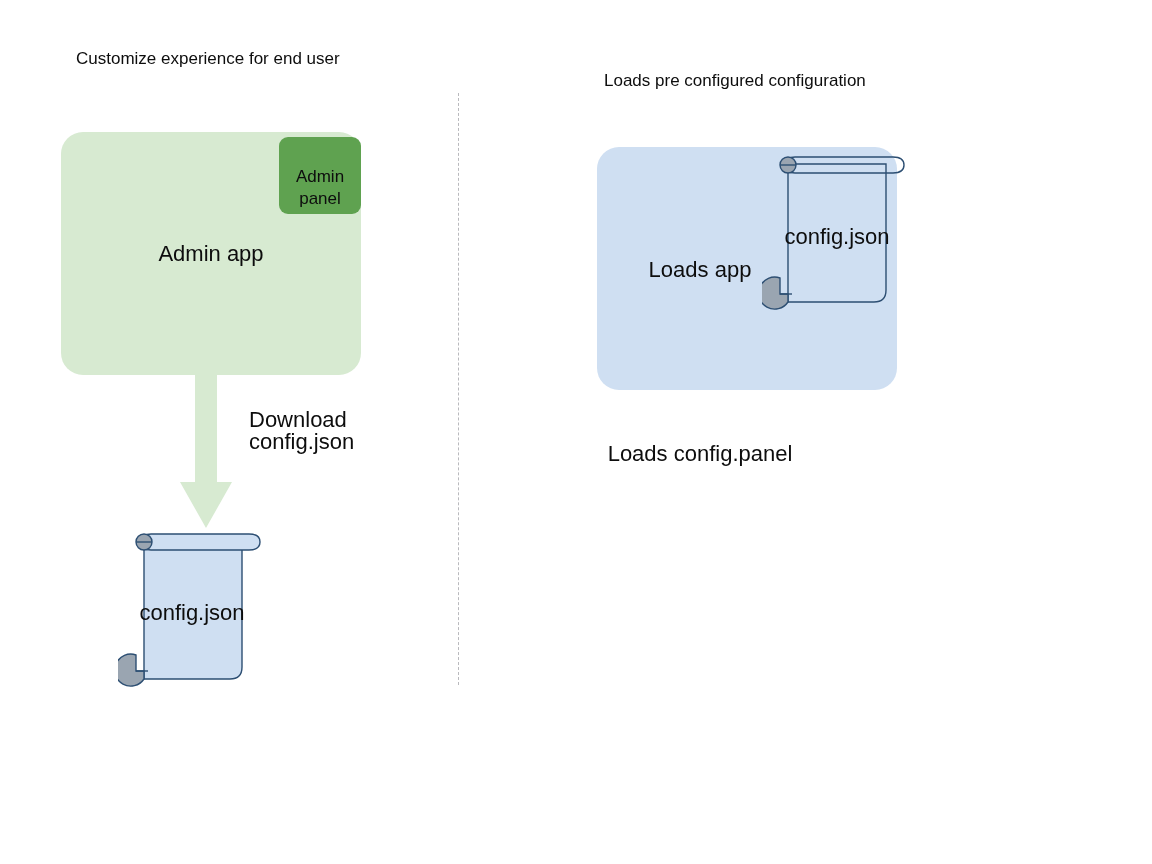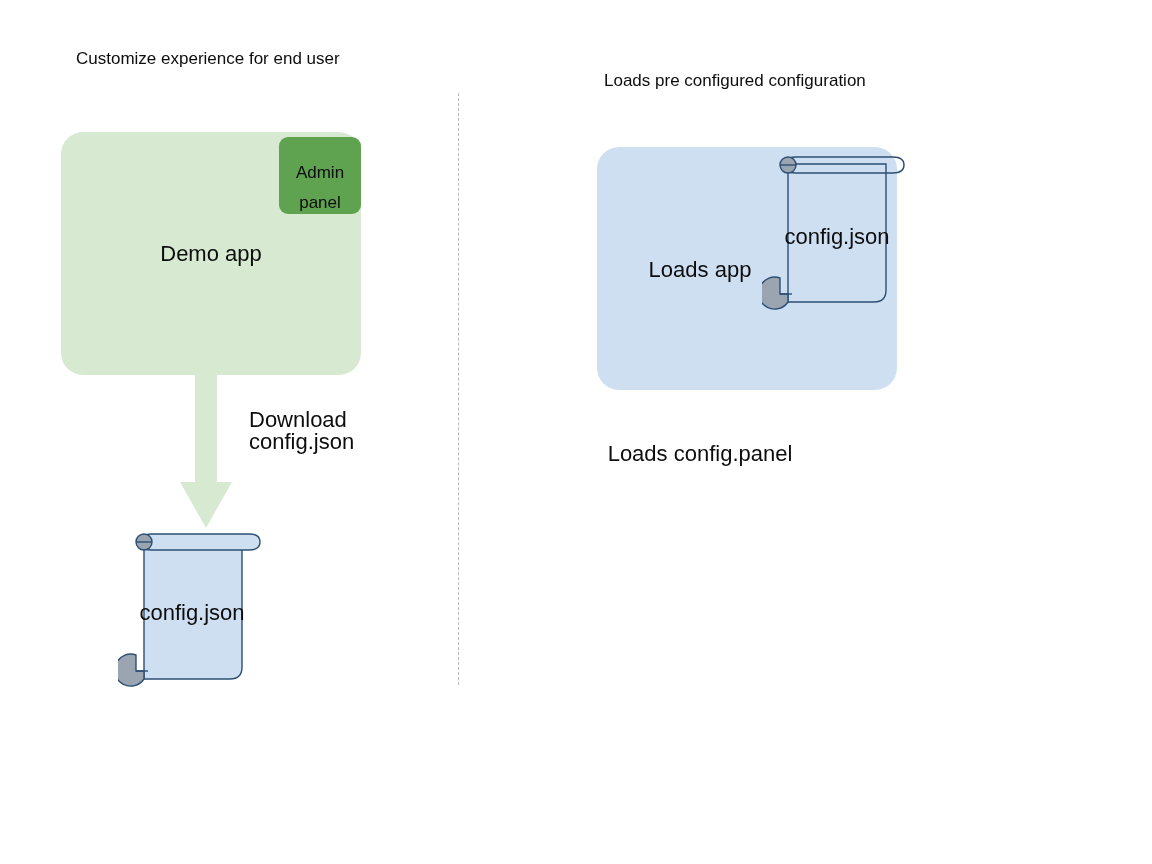--- a/index.html
+++ b/index.html
@@ -57,21 +57,21 @@
     height: 77px;
     background: #5fa250;
     border-radius: 9px;
     display: flex;
     align-items: center;
     justify-content: center;
     text-align: center;
   }
   #admin-panel-label {
     font-size: 17px;
-    line-height: 30px;
+    line-height: 22px;
     color: #0d0d0d;
     white-space: pre-line;
     margin-top: 24px;
   }
 
   
   #download-arrow {
     position: absolute;
     left: 178px;
     top: 372px;
@@ -148,21 +148,21 @@
 <div class="canvas">
 
   <div class="lbl title" id="title-left">Customize experience for end user</div>
 
   <div class="lbl title" id="title-right">Loads pre configured configuration</div>
 
   <div id="divider"></div>
 
   <div id="admin-app-box"></div>
 
-  <div class="lbl center-lbl" id="admin-app-label">Demo app</div>
+  <div class="lbl center-lbl" id="admin-app-label">Admin app</div>
 
   <div id="admin-panel-box">
     <span id="admin-panel-label">Admin
 panel</span>
   </div>
 
   <svg id="download-arrow" viewBox="0 0 56 158">
     <path d="M 17 0 L 39 0 L 39 110 L 54 110 L 28 156 L 2 110 L 17 110 Z" fill="#d7ead1"></path>
   </svg>
 

